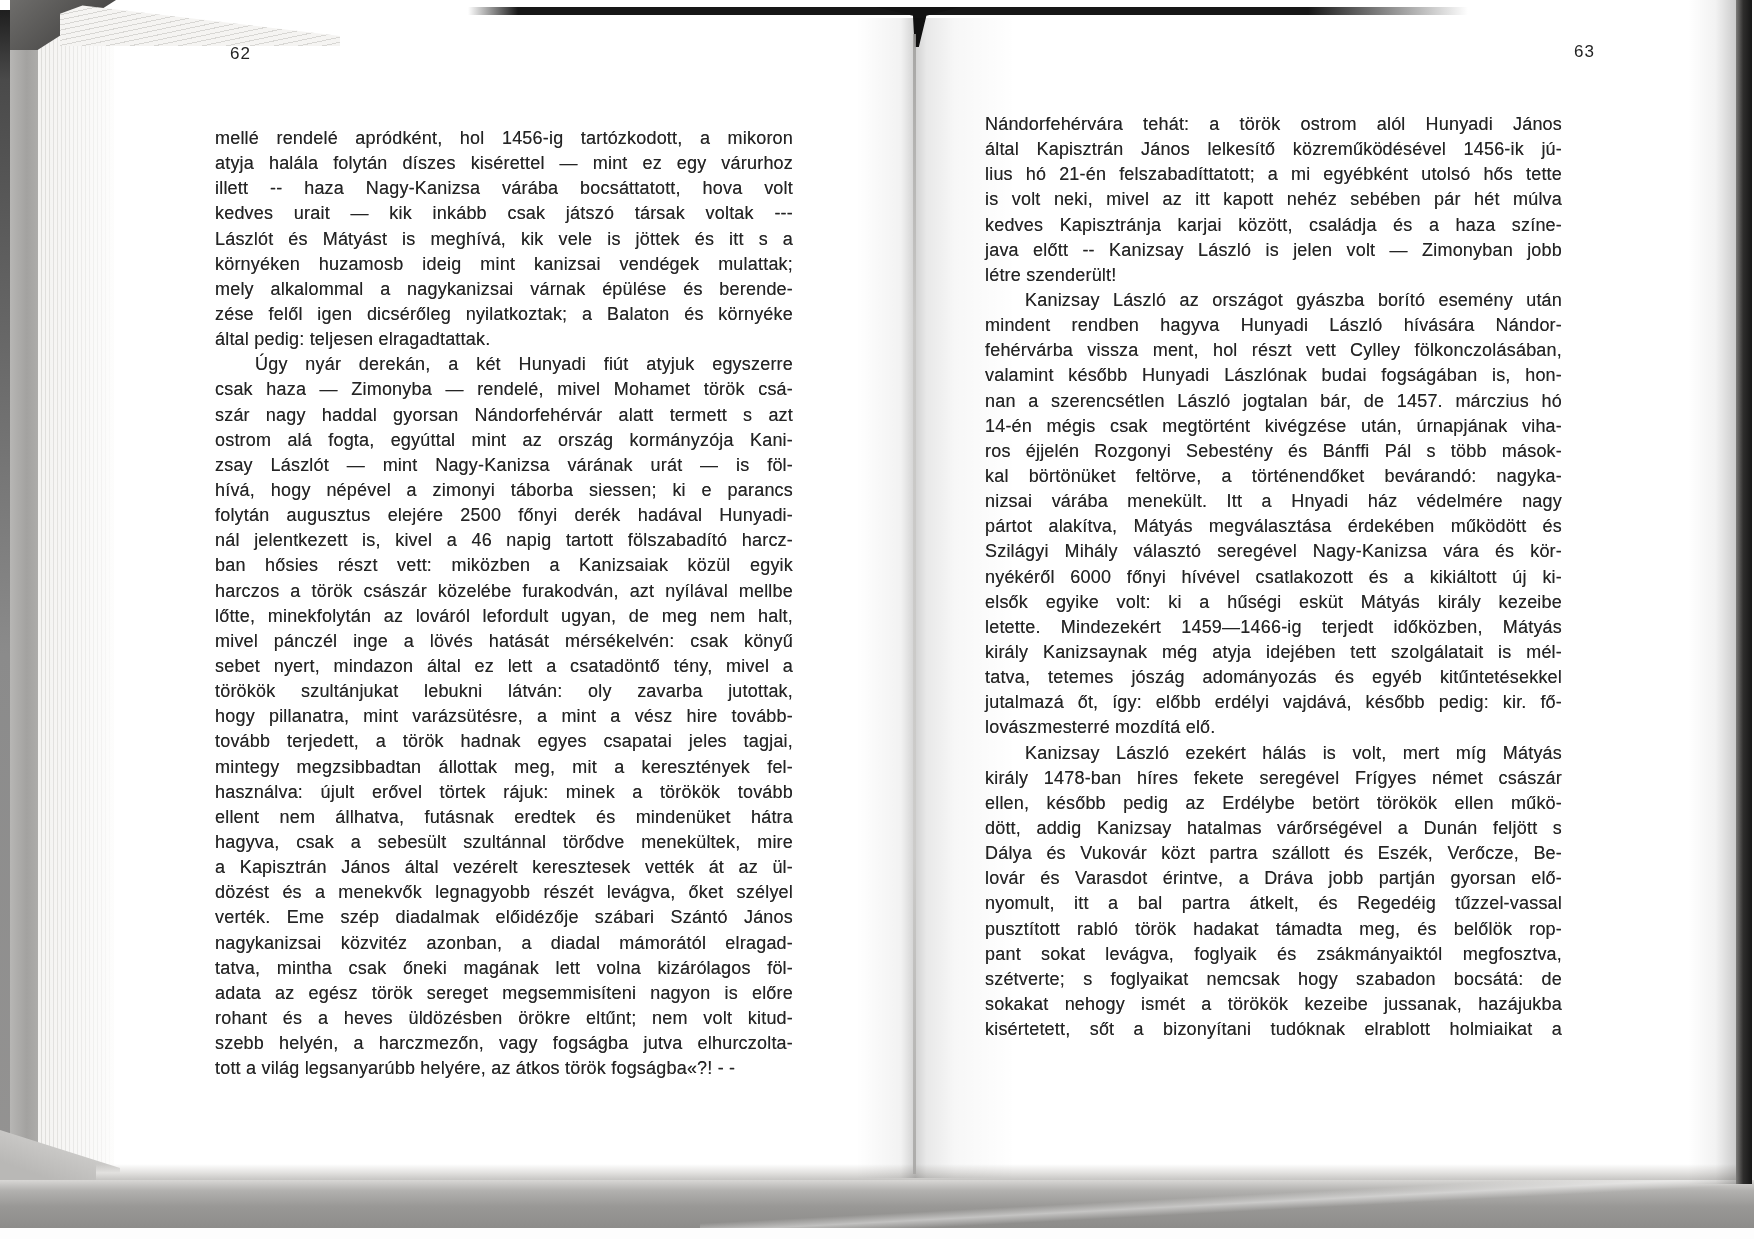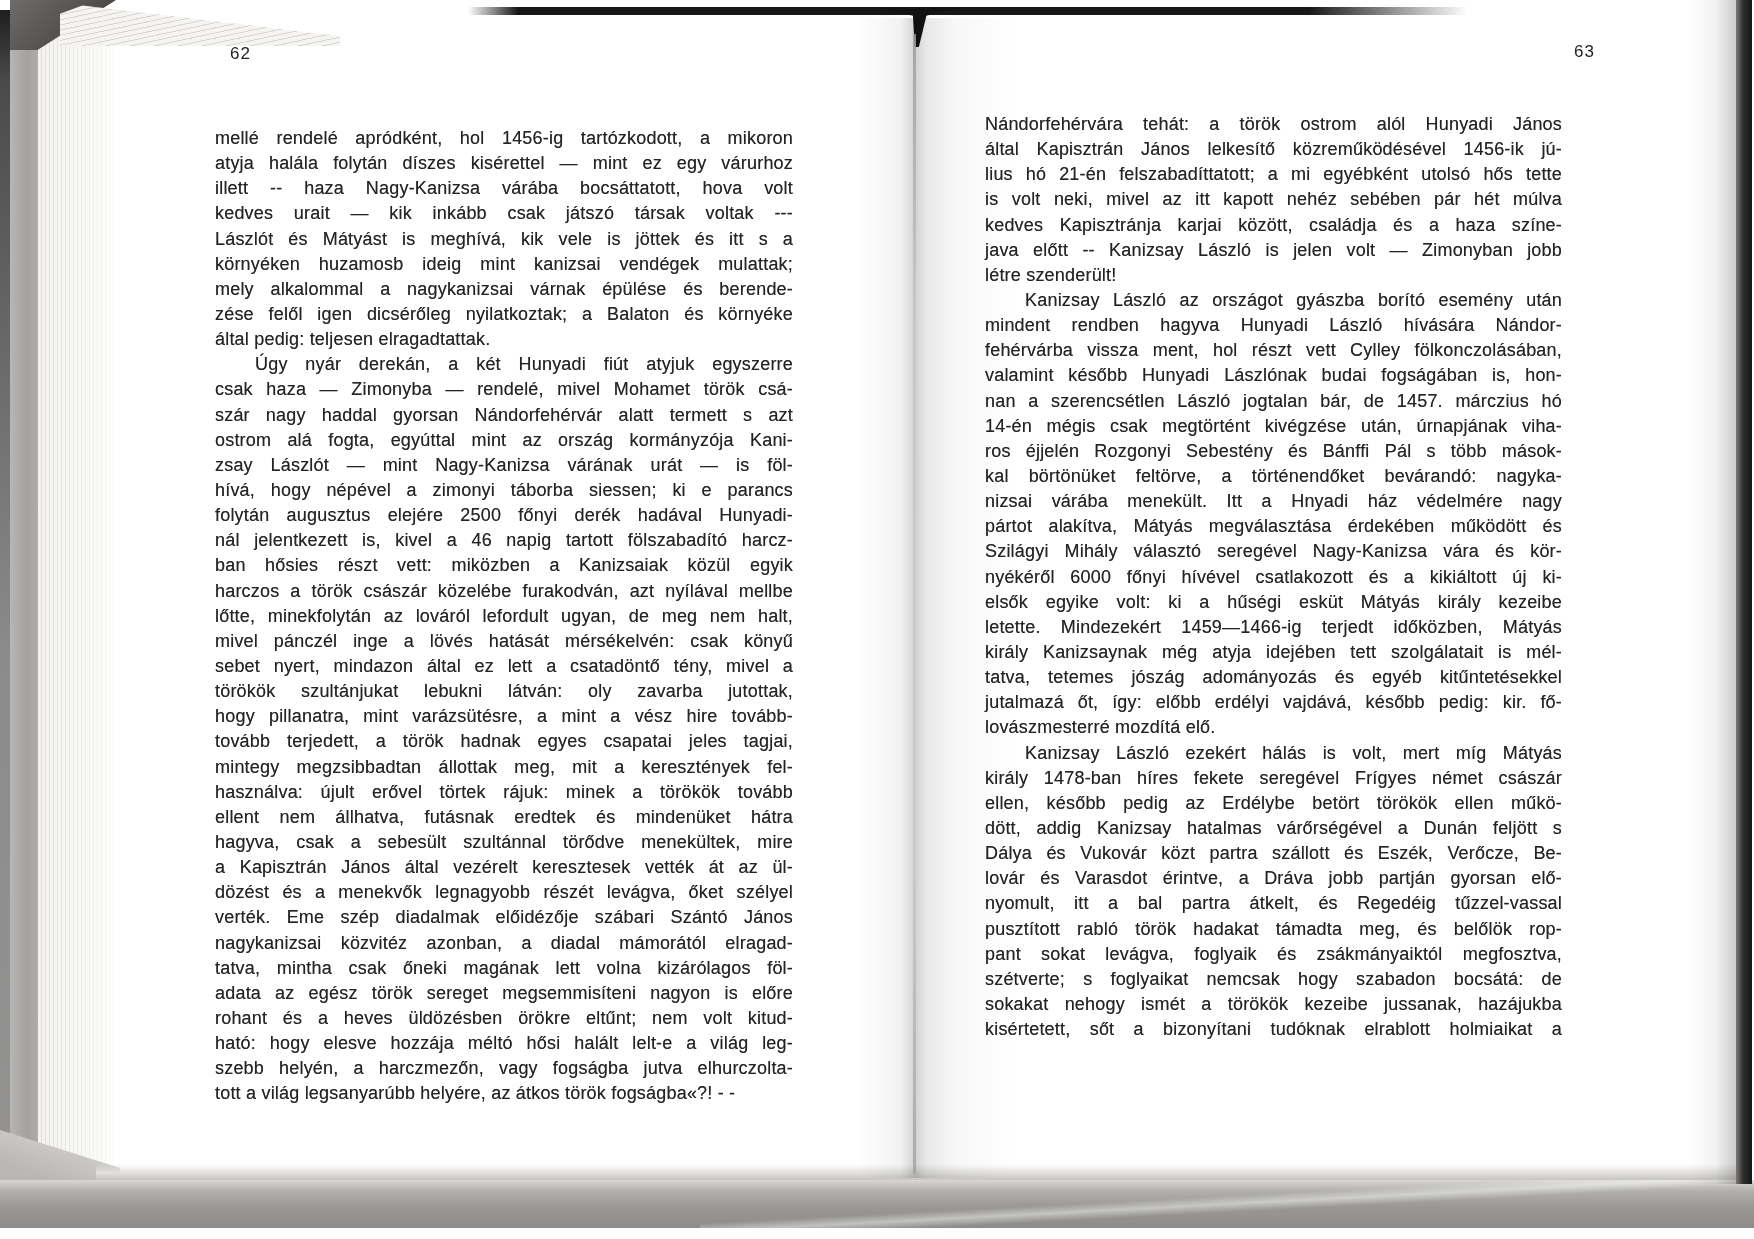--- a/index.html
+++ b/index.html
@@ -156,21 +156,20 @@
       <div class="line">használva: újult erővel törtek rájuk: minek a törökök tovább</div>
       <div class="line">ellent nem állhatva, futásnak eredtek és mindenüket hátra</div>
       <div class="line">hagyva, csak a sebesült szultánnal törődve menekültek, mire</div>
       <div class="line">a Kapisztrán János által vezérelt keresztesek vették át az ül-</div>
       <div class="line">dözést és a menekvők legnagyobb részét levágva, őket szélyel</div>
       <div class="line">verték. Eme szép diadalmak előidézője szábari Szántó János</div>
       <div class="line">nagykanizsai közvitéz azonban, a diadal mámorától elragad-</div>
       <div class="line">tatva, mintha csak őneki magának lett volna kizárólagos föl-</div>
       <div class="line">adata az egész török sereget megsemmisíteni nagyon is előre</div>
       <div class="line">rohant és a heves üldözésben örökre eltűnt; nem volt kitud-</div>
-      <div class="line">ható: hogy elesve hozzája méltó hősi halált lelt-e a világ leg-</div>
       <div class="line">szebb helyén, a harczmezőn, vagy fogságba jutva elhurczolta-</div>
       <div class="line flush">tott a világ legsanyarúbb helyére, az átkos török fogságba«?! - -</div>
     </div>
 
   <div class="page-number pn-right">63</div>
   <div class="text-block tb-right">
       <div class="line">Nándorfehérvára tehát: a török ostrom alól Hunyadi János</div>
       <div class="line">által Kapisztrán János lelkesítő közreműködésével 1456-ik jú-</div>
       <div class="line">lius hó 21-én felszabadíttatott; a mi egyébként utolsó hős tette</div>
       <div class="line">is volt neki, mivel az itt kapott nehéz sebében pár hét múlva</div>

